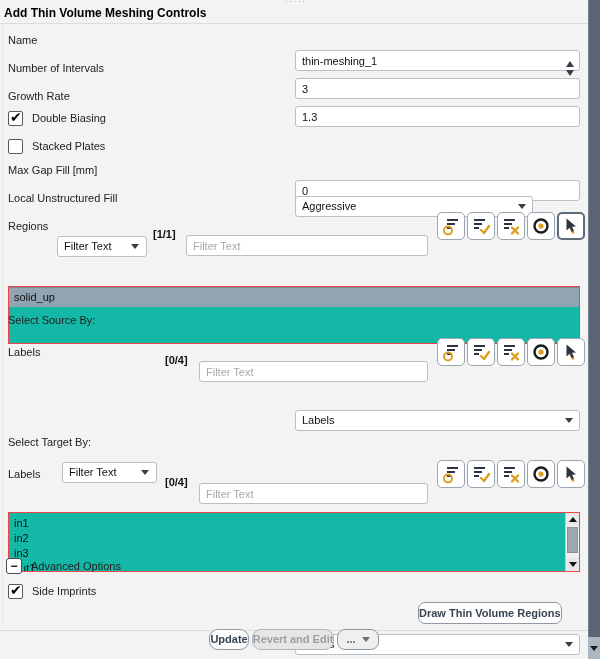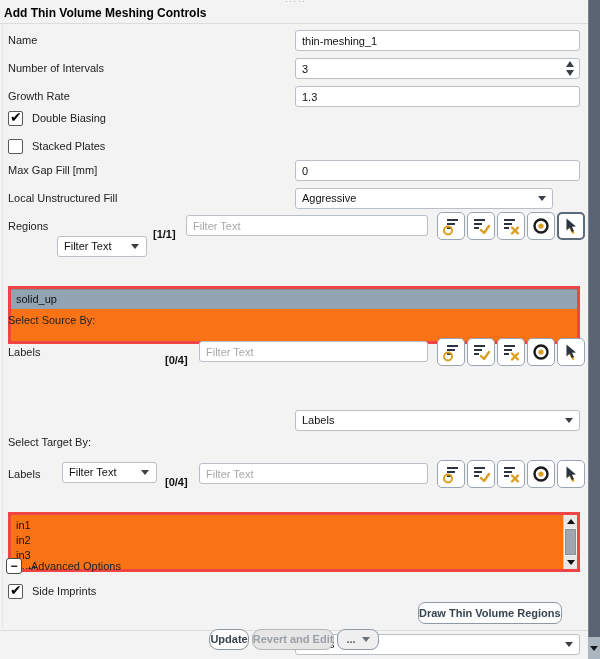--- a/index.html
+++ b/index.html
@@ -13,38 +13,38 @@
   .abs{position:absolute;}
   .drag-dots{left:278px;top:0;width:36px;height:4px;color:#9a9a9a;font-size:7px;letter-spacing:2px;line-height:3px;text-align:center;}
   .title{left:4px;top:6px;font-weight:bold;font-size:12px;color:#000;}
   .sep{left:0;width:588px;height:1px;background:#dcdcdc;}
   .content-edge{left:2px;top:24px;width:1px;height:604px;background:#e6e6e6;}
   .row-label{color:#222;line-height:21px;}
   .field, .combo, .dropdown, .filter-input{
     box-sizing:border-box;background:#fff;border:1px solid #b9bfc7;border-radius:3px;
     font-family:inherit;font-size:11px;color:#111;padding:0 6px;height:21px;line-height:19px;
   }
-  input.field, input.filter-input{outline:none;}
+  input.field, input.filter-input{outline:none;margin-top:20px;}
   input::placeholder{color:#a8a8a8;}
   .dropdown{padding-right:18px;position:relative;}
   .dd-arrow{position:absolute;right:6px;top:7px;width:0;height:0;border-left:4px solid transparent;border-right:4px solid transparent;border-top:5px solid #3a3f46;}
   .combo .dd-arrow{right:7px;}
   .spin{position:absolute;right:5px;top:3px;width:9px;height:15px;display:flex;flex-direction:column;justify-content:space-between;cursor:pointer;}
   .spin .up{width:0;height:0;border-left:4px solid transparent;border-right:4px solid transparent;border-bottom:6px solid #3a3f46;}
   .spin .dn{width:0;height:0;border-left:4px solid transparent;border-right:4px solid transparent;border-top:6px solid #3a3f46;}
   .chk{box-sizing:border-box;width:15px;height:15px;background:#fff;border:1px solid #5a5a5a;border-radius:2px;position:relative;}
   .chk .mark{display:none;position:absolute;left:1px;top:-3px;font-size:14px;font-weight:bold;color:#000;}
   .chk[data-checked="true"] .mark{display:block;}
   .chk-label{margin-left:9px;line-height:15px;color:#222;}
   .chk-row{display:flex;align-items:center;}
   .count{font-weight:bold;color:#111;margin-top:12px;}
   .iconbar{display:flex;gap:2px;}
   .ibtn{box-sizing:border-box;width:28px;height:28px;background:#fff;border:1px solid #9aa5b1;border-radius:5px;display:flex;align-items:center;justify-content:center;padding:0;cursor:pointer;}
   .ibtn.active{border:2px solid #5d6a79;}
-  .listbox{box-sizing:border-box;background:#f97316;border:3px solid #ef4444;overflow:hidden;position:relative;}
+  .listbox{box-sizing:border-box;background:#14b8a6;border:1px solid #ef4444;overflow:hidden;position:relative;}
   .listbox .item{height:15px;line-height:15px;padding:0 5px;color:#111;}
   .regions-list .item{height:19px;line-height:19px;}
   .listbox .item.selected{background:#92a4b2;border-top:1px solid #7c8e9c;}
   .lscroll{position:absolute;top:0;right:0;bottom:0;width:13px;background:#f0f0f0;border-left:1px solid #c9c9c9;}
   .lscroll .sbtn{position:absolute;left:0;width:13px;height:13px;background:#e8e8e8;display:flex;align-items:center;justify-content:center;}
   .lscroll .sbtn.top{top:0;}
   .lscroll .sbtn.bot{bottom:0;}
   .tri-up{width:0;height:0;border-left:4px solid transparent;border-right:4px solid transparent;border-bottom:5px solid #111;}
   .tri-dn{width:0;height:0;border-left:4px solid transparent;border-right:4px solid transparent;border-top:5px solid #111;}
   .lthumb{position:absolute;left:1px;top:14px;width:11px;height:26px;background:#9fa6ad;border:1px solid #8b9299;box-sizing:border-box;}
@@ -125,21 +125,21 @@
 
   <div class="abs chk-row" style="left:8px;top:139px">
     <div class="chk" data-checked="false"></div>
     <span class="chk-label">Stacked Plates</span>
   </div>
 
   <div class="abs row-label" style="left:8px;top:160px">Max Gap Fill [mm]</div>
   <input class="abs field" style="left: 295px; top: 160px; width: 285px;" value="0">
 
   <div class="abs row-label" style="left:8px;top:188px">Local Unstructured Fill</div>
-  <div class="abs dropdown" style="left:295px;top:188px;width:258px">
+  <div class="abs dropdown" style="left:295px;top:196px;width:238px">
     <span>Aggressive</span>
     <span class="dd-arrow"></span>
   </div>
 
   <div class="abs row-label" style="left:8px;top:216px">Regions</div>
   <div class="abs combo dropdown" style="left:57px;top:215px;width:90px">
     <span>Filter Text</span>
     <span class="dd-arrow"></span>
   </div>
   <div class="abs count" style="left:153px;top:216px">[1/1]</div>

